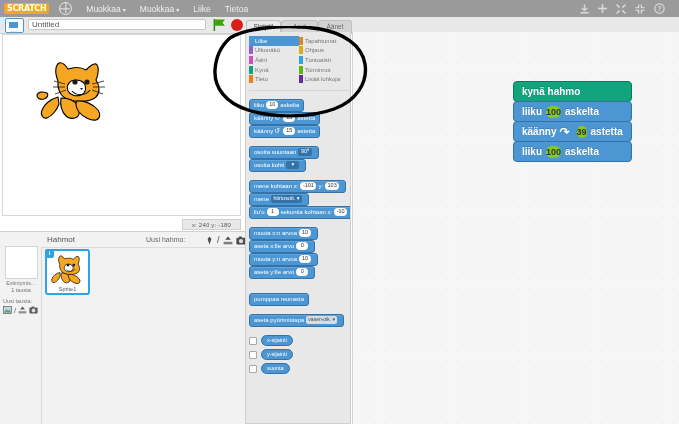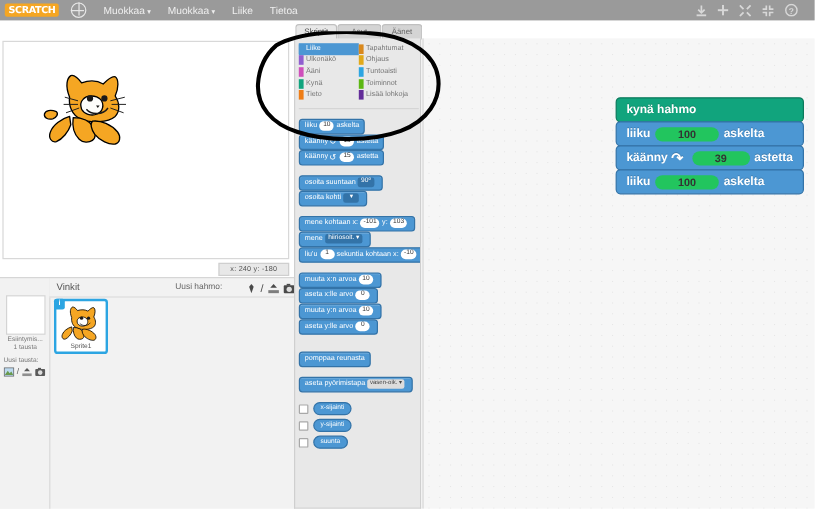--- a/index.html
+++ b/index.html
@@ -168,22 +168,22 @@
     white-space:nowrap;margin-bottom:-1px;
     text-shadow:0 -1px 0 rgba(0,0,0,.18);
   }
   .sb.hat{
     background:#d9891e;border:1px solid #b5720f;
     border-radius:9px 9px 4px 4px;height:21px;
   }
   .sb.pen{background:#11a47d;border:1px solid #0b7a5c;}
   .sb.motion{background:#4c97d3;border:1px solid #3373a8;}
   .sovl{
-    display:inline-block;background:#22c55e;color:#333;border-radius:8px;
-    font-size:9px;font-weight:bold;padding:1px 19px;margin:0 4px;
+    display:inline-block;background:#84cc16;color:#333;border-radius:8px;
+    font-size:9px;font-weight:bold;padding:1px 0;margin:0 4px;
     text-shadow:none;line-height:10px;
   }
   .sarrow{display:inline-block;margin:0 3px;font-size:12px;line-height:10px;}
 
   
   .annot{position:absolute;left:210px;top:26px;width:160px;height:92px;pointer-events:none;}
 </style>
 </head>
 <body>
 
@@ -217,20 +217,30 @@
       <svg width="10" height="10" viewBox="0 0 10 10">
         <path d="M3.6 0.5 L3.6 3.6 L0.5 3.6 M6.4 0.5 L6.4 3.6 L9.5 3.6 M3.6 9.5 L3.6 6.4 L0.5 6.4 M6.4 9.5 L6.4 6.4 L9.5 6.4" stroke="#d8d8d8" stroke-width="1.4" fill="none"></path>
       </svg>
       <svg width="11" height="11" viewBox="0 0 11 11">
         <circle cx="5.5" cy="5.5" r="4.7" fill="none" stroke="#d8d8d8" stroke-width="1.2"></circle>
         <text x="5.5" y="8.4" font-size="7" fill="#d8d8d8" text-anchor="middle" font-family="Liberation Sans, sans-serif" font-weight="bold">?</text>
       </svg>
     </div>
   </div>
 
+  <div class="projrow">
+    <div class="fsbtn"></div>
+    <div class="verlabel">v403</div>
+    <input class="projname" type="text" value="Untitled" style="">
+    <svg class="flagbtn" viewBox="0 0 13 12">
+      <rect x="0.6" y="0" width="1.5" height="12" fill="#2e8b0f"></rect>
+      <path d="M2.1 0.6 L12 0.6 L9.4 3.7 L12 6.8 L2.1 6.8 Z" fill="#3da10f"></path>
+    </svg>
+    <div class="stopbtn"></div>
+  </div>
 
   <div class="stage">
     <div class="catwrap">
       <svg viewBox="0 0 74 66" width="74" height="66">
         <g stroke="#000" stroke-width="1.1" stroke-linejoin="round">
           <path d="M22 24 C18 14 20 8 23 6 C26 5 30 9 32 12 C38 10 45 10 50 13 C53 10 57 6 60 7 C63 9 63 16 60 23 C64 29 64 36 60 40 C54 45 40 46 31 42 C24 39 21 31 22 24 Z" fill="#f5a623"></path>
           <path d="M33 26 C36 22 44 22 48 26 C51 30 50 36 45 38 C40 40 34 38 32 34 C31 31 31 28 33 26 Z" fill="#fdfdfb"></path>
           <path d="M25 41 C24 48 26 55 30 59 C33 62 38 62 41 60 C44 58 44 53 42 49 C39 44 33 41 25 41 Z" fill="#f5a623"></path>
           <path d="M41 44 C48 43 57 47 62 53 C65 57 64 62 60 63 C55 64 47 60 43 55 C40 51 39 46 41 44 Z" fill="#f5a623"></path>
           <path d="M22 40 C15 42 8 47 6 53 C4 58 7 62 11 61 C16 59 21 53 23 47 Z" fill="#f5a623"></path>
@@ -266,21 +276,21 @@
         </svg>
         <svg width="9" height="8" viewBox="0 0 9 8">
           <rect x="0.4" y="1.6" width="8.2" height="5.8" rx="0.8" fill="#5a5a5a"></rect>
           <circle cx="4.5" cy="4.5" r="1.9" fill="#ddd"></circle>
           <rect x="2.6" y="0.5" width="2.6" height="1.3" fill="#5a5a5a"></rect>
         </svg>
       </div>
     </div>
 
     <div class="sphead">
-      <div class="t">Vinkit</div>
+      <div class="t">Hahmot</div>
       <div class="n">Uusi hahmo:</div>
       <div class="spicons">
         <svg width="9" height="9" viewBox="0 0 9 9">
           <path d="M4.5 0.6 L6.4 3 L4.5 8.4 L2.6 3 Z" fill="#4a4a4a"></path>
         </svg>
         <span style="font-size:9px;color:#4a4a4a;">/</span>
         <svg width="10" height="9" viewBox="0 0 10 9">
           <path d="M5 0.6 L2.2 3.8 L7.8 3.8 Z" fill="#4a4a4a"></path>
           <rect x="0.6" y="5.8" width="8.8" height="2.5" fill="#7d7d7d"></rect>
         </svg>

